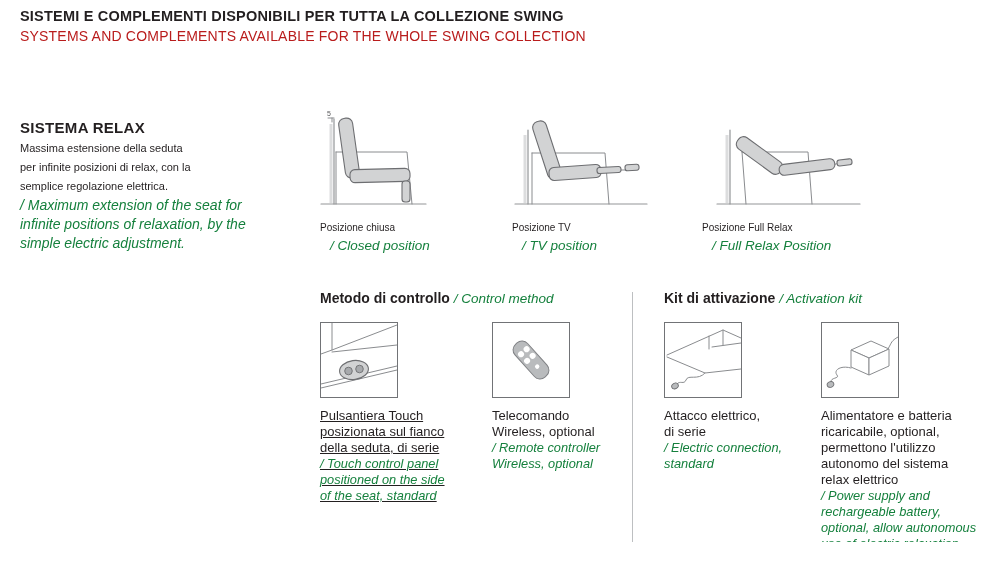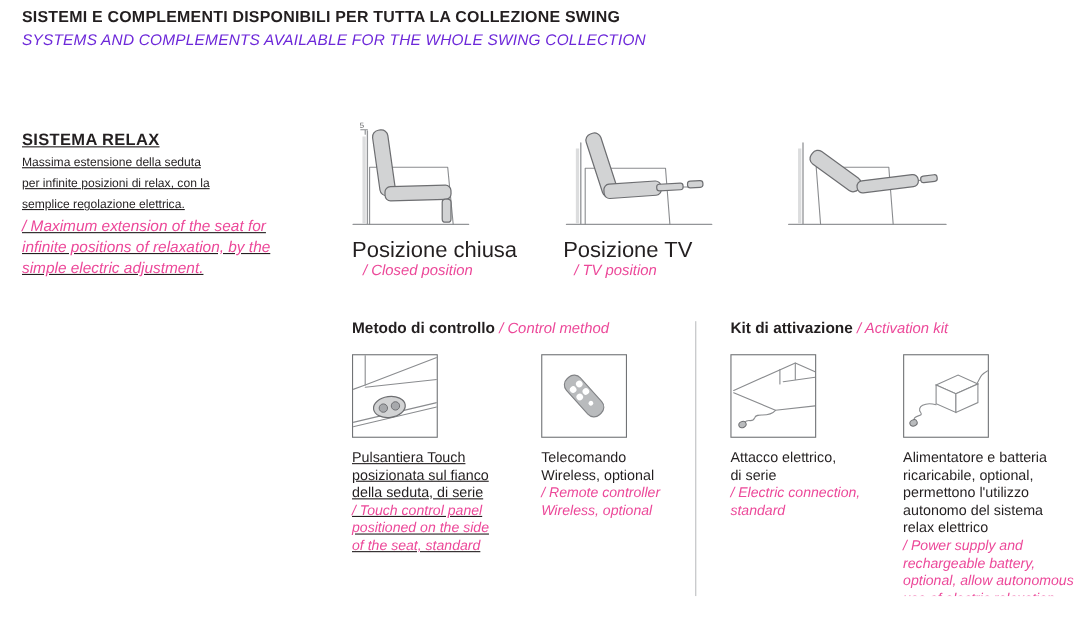--- a/index.html
+++ b/index.html
@@ -2,38 +2,38 @@
 <html><head>
 <meta charset="utf-8">
 <style>
   * { margin:0; padding:0; box-sizing:border-box; }
   html,body { background:#ffffff; }
   .page {
     position:relative; width:987px; height:542px; background:#fff;
     font-family:"Liberation Sans", sans-serif; color:#231f20; overflow:hidden;
   }
   .pre { white-space:pre-line; }
-  .en { font-style:italic; color:#ec4899; }
+  .en { font-style:italic; color:#15803d; }
 
   
   .header { position:absolute; left:20px; top:8px; }
   .header .title { font-size:14.5px; font-weight:700; letter-spacing:.2px; color:#231f20; }
-  .header .subtitle { font-size:14px; font-style:italic; color:#6d28d9; margin-top:4px; letter-spacing:.2px; }
-
-  
-  .relax-intro { position:absolute; left:20px; top:119px; width:266px;text-decoration:underline; }
+  .header .subtitle { font-size:14px; color:#b91c1c; margin-top:4px; letter-spacing:.2px; }
+
+  
+  .relax-intro { position:absolute; left:20px; top:119px; width:266px; }
   .relax-intro .h { font-size:15px; font-weight:700; letter-spacing:.3px; margin-bottom:3px; }
   .relax-intro .it { font-size:11px; line-height:19px; }
   .relax-intro .en { font-size:14px; line-height:19px; }
 
   
   .pos { position:absolute; }
   .pos svg { display:block; }
   .pos .cap { margin-top:7px; }
-  .pos .cap .it { font-size:20px; line-height:18px; color:#231f20; }
+  .pos .cap .it { font-size:10px; line-height:18px; color:#231f20; }
   .pos .cap .en { font-size:13.5px; line-height:18px;margin-left:10px; }
   .pos1 { left:318px; top:108px; } .pos1 .cap { padding-left:2px; }
   .pos2 { left:505px; top:108px; } .pos2 .cap { padding-left:7px; }
   .pos3 { left:700px; top:108px; } .pos3 .cap { padding-left:2px; }
 
   
   .sec-head { position:absolute; font-size:14px; }
   .sec-head .b { font-weight:700; color:#231f20; }
   .sec-head .en { font-size:13.5px; }
   .sec-head.control { left:320px; top:290px; }
@@ -119,20 +119,24 @@
     <svg width="165" height="104" viewBox="0 0 165 104">
       <path class="shadow" d="M27,27 V95"></path>
       <path class="wall" d="M30,22 V96"></path>
       <path class="wall" d="M17,96 H160"></path>
       <path class="ln" d="M42,44 H108 L112,96 M42,44 L46,96"></path>
       <rect class="cushion" x="52.5" y="21" width="14" height="53" rx="6" transform="rotate(-54 59.5 47.5)"></rect>
       <path class="ln" d="M128,58 L140,55"></path>
       <rect class="cushion" x="79" y="53.5" width="56" height="11" rx="5" transform="rotate(-7 107 59)"></rect>
       <rect class="cushion" x="137" y="51.5" width="15" height="6" rx="2.5" transform="rotate(-7 144 54.5)"></rect>
     </svg>
+    <div class="cap">
+      <div class="it">Posizione Full Relax</div>
+      <div class="en">/ Full Relax Position</div>
+    </div>
   </div>
 
   <div class="sec-head activation">
     <span class="b">Kit di attivazione</span>
     <span class="en">/ Activation kit</span>
   </div>
   <div class="sec-head control">
     <span class="b">Metodo di controllo</span>
     <span class="en">/ Control method</span>
   </div>

